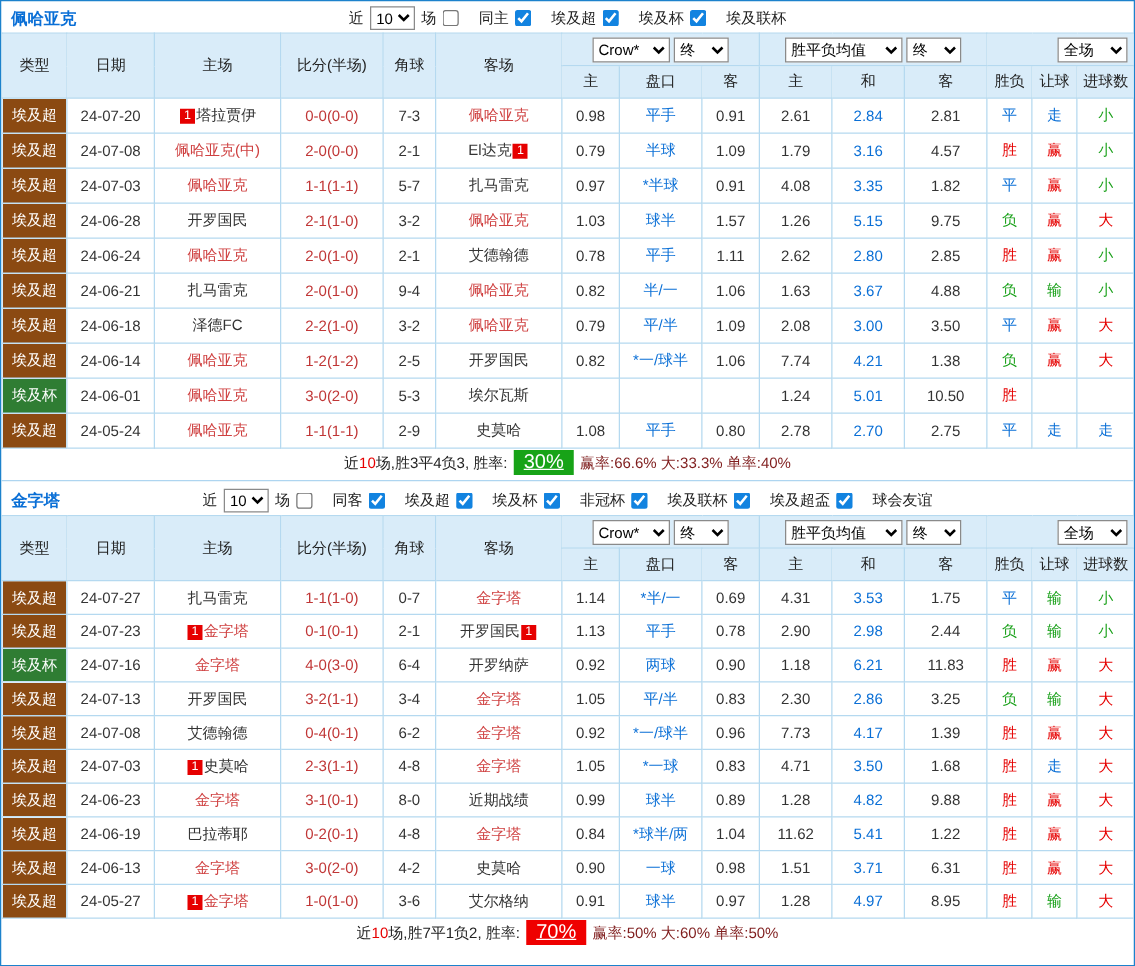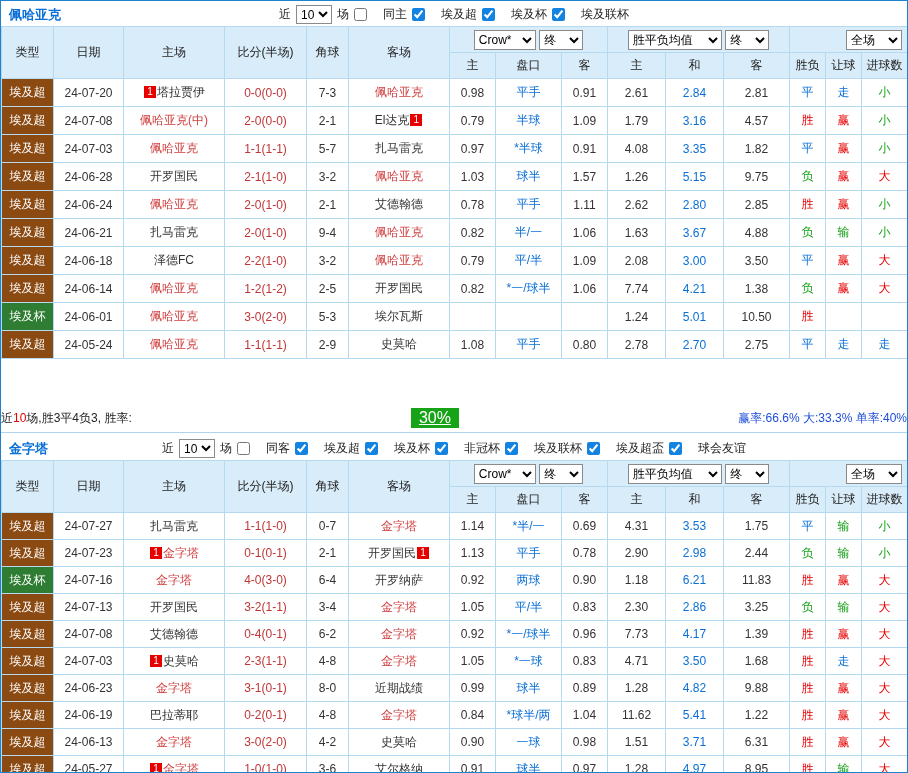--- a/index.html
+++ b/index.html
@@ -39,26 +39,26 @@
   td.score { color:#c03636; }
   td.line { color:#0a6fd6; }
   td.mean-draw { color:#0a6fd6; }
   .c-red { color:#e60000; }
   .c-blue { color:#0a6fd6; }
   .c-green { color:#18a018; }
   .c-team { color:#cf4040; }
   .badge1 { display:inline-block; background:#e60000; color:#fff; font-size:10px; line-height:12px; width:12px; height:12px; margin:0 1px; vertical-align:1px; }
 
   
-  .sec-foot { height:22px; display:flex; align-items:center; justify-content:space-between; gap:5px; font-size:12px; color:#222;margin-top:48px; }
+  .sec-foot { height:22px; display:flex; align-items:center; justify-content:center; gap:5px; font-size:12px; color:#222; }
   .foot-num { color:#e60000; }
   .rate-badge { color:#fff; padding:1px 8px; font-size:16px;text-decoration:underline; }
   .rate-badge.green { background:#17a317; }
   .rate-badge.red { background:#ef0000; }
-  .foot-stats { color:#1d4ed8; }
+  .foot-stats { color:#7f1d1d; }
 </style>
 </head>
 <body>
 
 <div class="window">
 
 
   <div class="section s1">
     <div class="sec-head">
       <span class="team-name">佩哈亚克</span>

